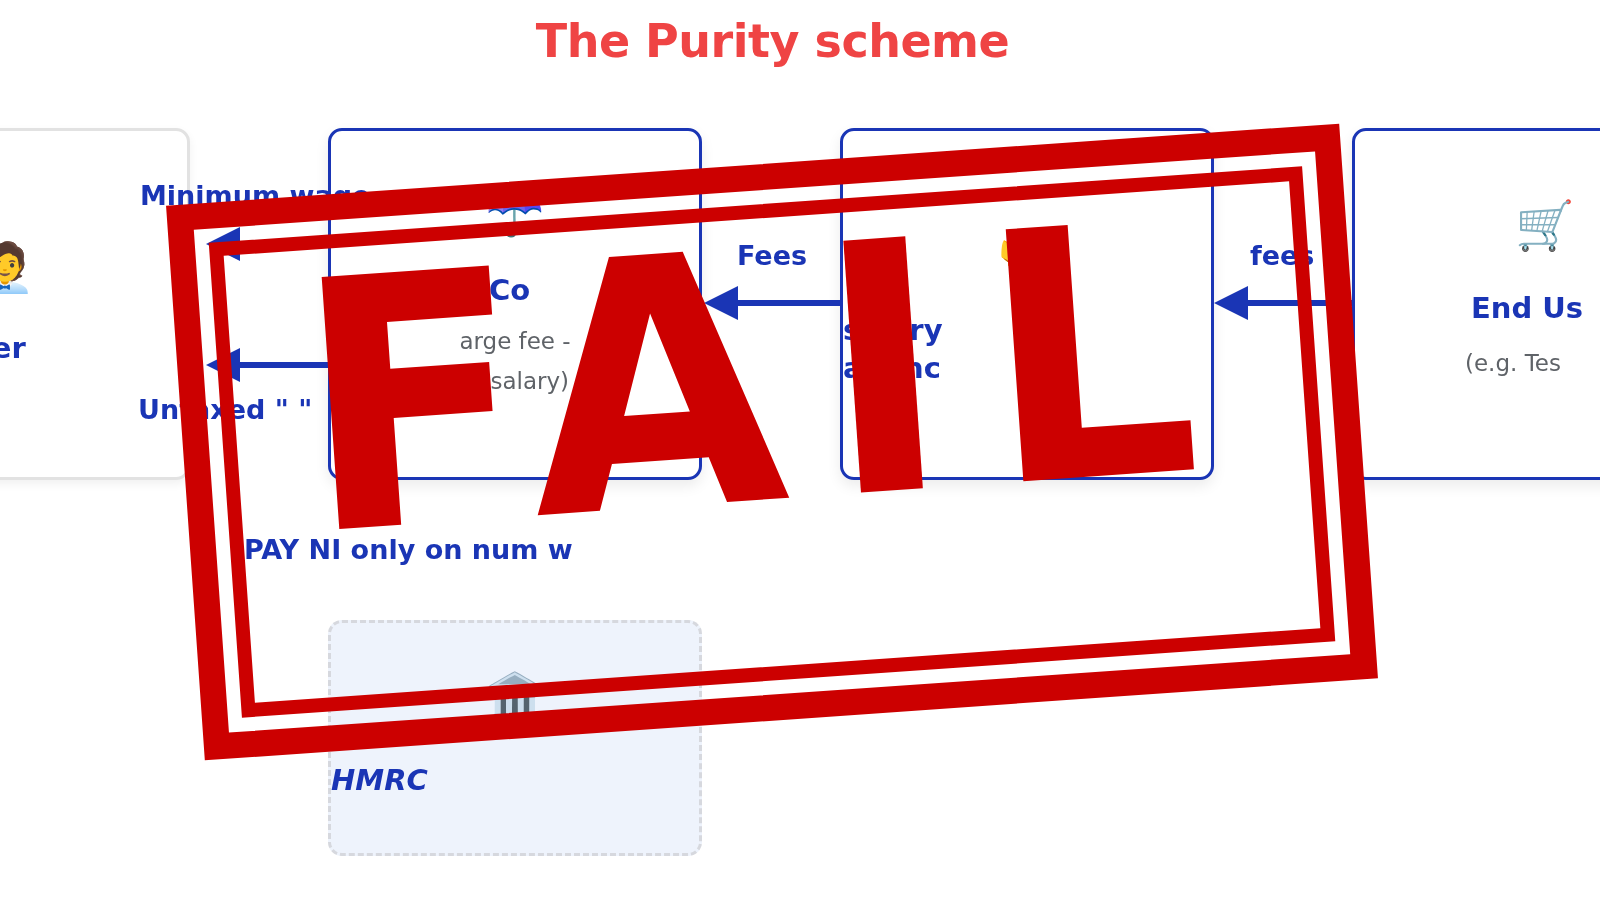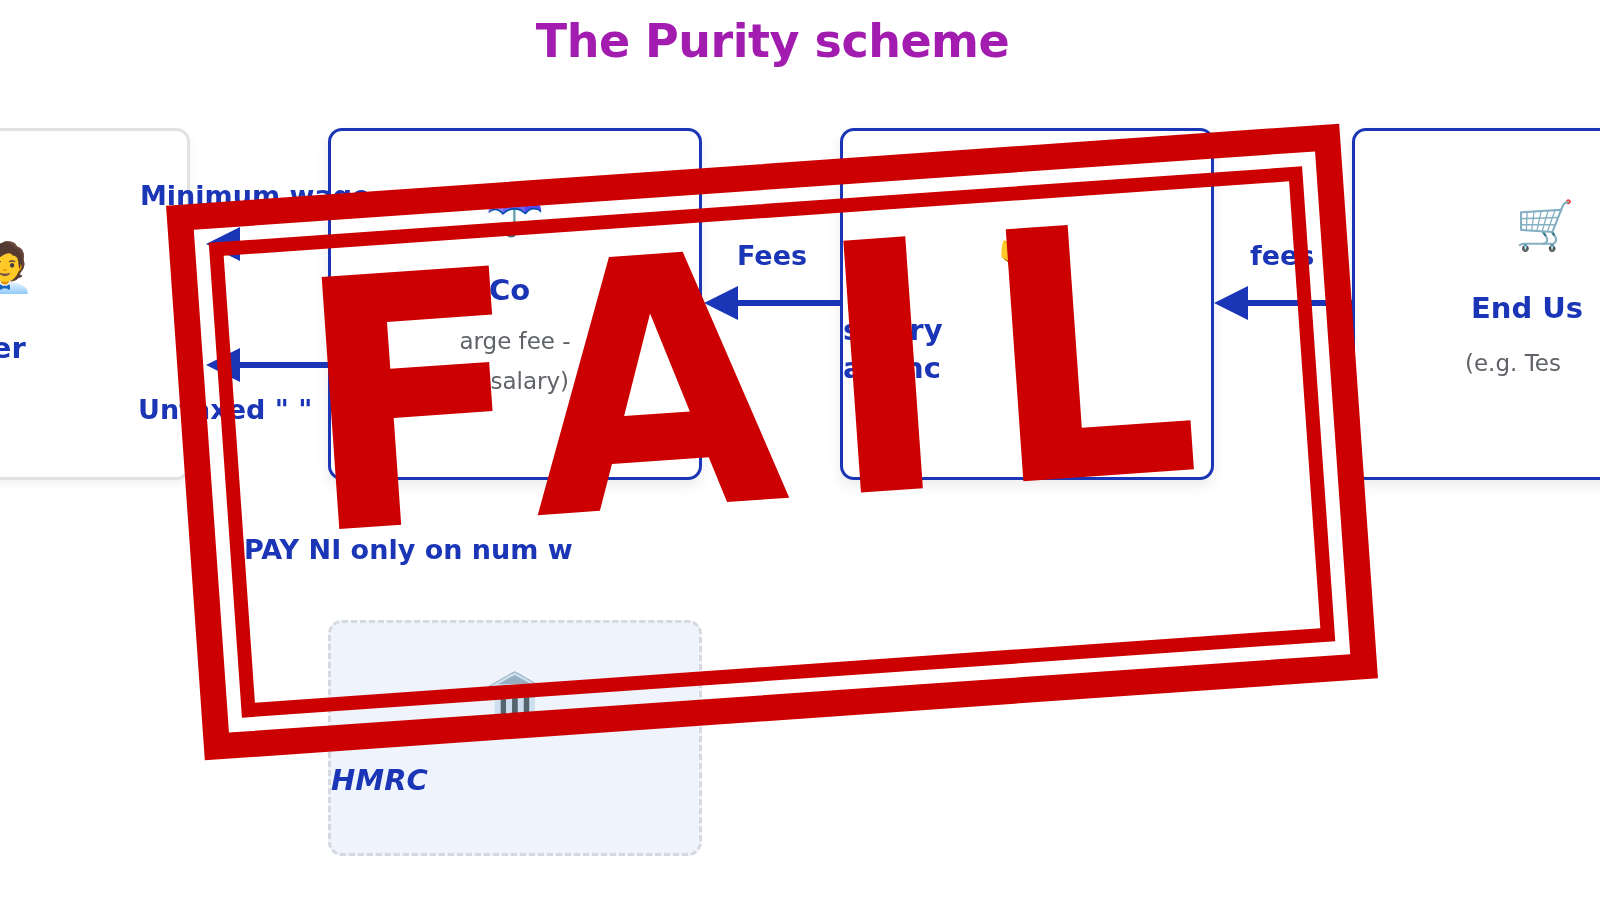--- a/index.html
+++ b/index.html
@@ -1,21 +1,21 @@
 <!DOCTYPE html>
 <html><head>
   <meta charset="utf-8">
   <style>
     * { box-sizing: border-box; margin: 0; padding: 0; }
     html, body { width: 1600px; height: 900px; overflow: hidden; background: #ffffff; }
     body { position: relative; font-family: "DejaVu Sans", "Liberation Sans", sans-serif; color: #1a35b5; }
 
     .title {
       position: absolute; left: 0; top: 14px; width: 1545px; text-align: center;
-      font-size: 46px; font-weight: bold; color: #a21caf; letter-spacing: -0.5px;
+      font-size: 46px; font-weight: bold; color: #ef4444; letter-spacing: -0.5px;
     }
 
     .card {
       position: absolute; top: 128px; width: 374px; height: 352px;
       border: 3px solid #1a35b5; border-radius: 14px; background: #ffffff;
       box-shadow: 0 6px 14px rgba(0,0,0,0.08);
       text-align: center;
     }
     .card.worker { left: -184px; border-color: #e2e2e2; box-shadow: 0 4px 10px rgba(0,0,0,0.06); }
     .card.umbrella { left: 328px; }

